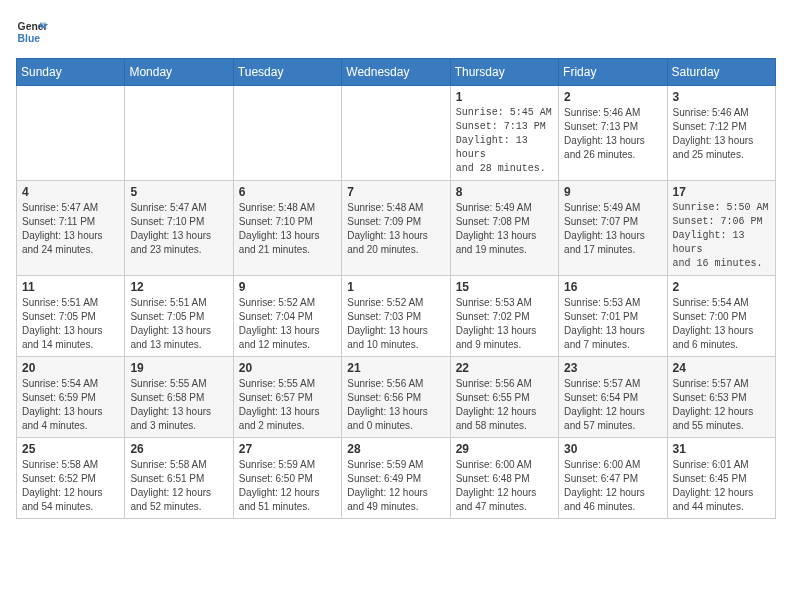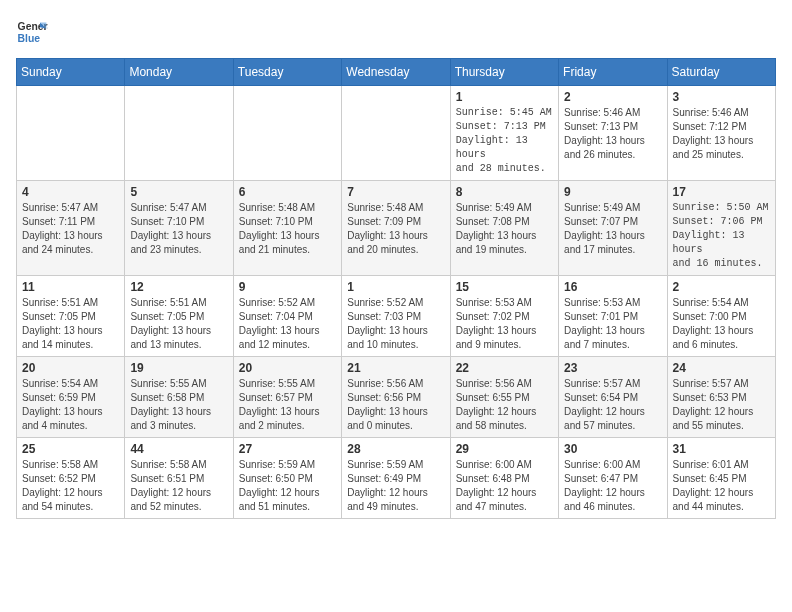--- a/index.html
+++ b/index.html
@@ -299,21 +299,21 @@
       </tr>
       <tr class="row-odd">
         <td>
           <span class="day-number">25</span>
           <div class="day-info" style="white-space: pre-line;">Sunrise: 5:58 AM
 Sunset: 6:52 PM
 Daylight: 12 hours
 and 54 minutes.</div>
         </td>
         <td>
-          <span class="day-number">44</span>
+          <span class="day-number">26</span>
           <div class="day-info" style="white-space: pre-line;">Sunrise: 5:58 AM
 Sunset: 6:51 PM
 Daylight: 12 hours
 and 52 minutes.</div>
         </td>
         <td>
           <span class="day-number">27</span>
           <div class="day-info" style="white-space: pre-line;">Sunrise: 5:59 AM
 Sunset: 6:50 PM
 Daylight: 12 hours

